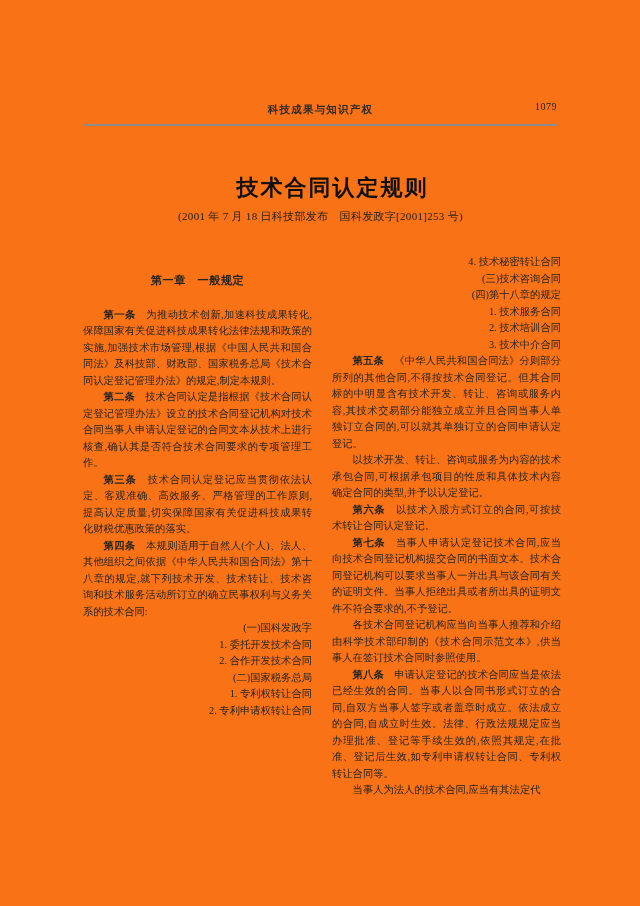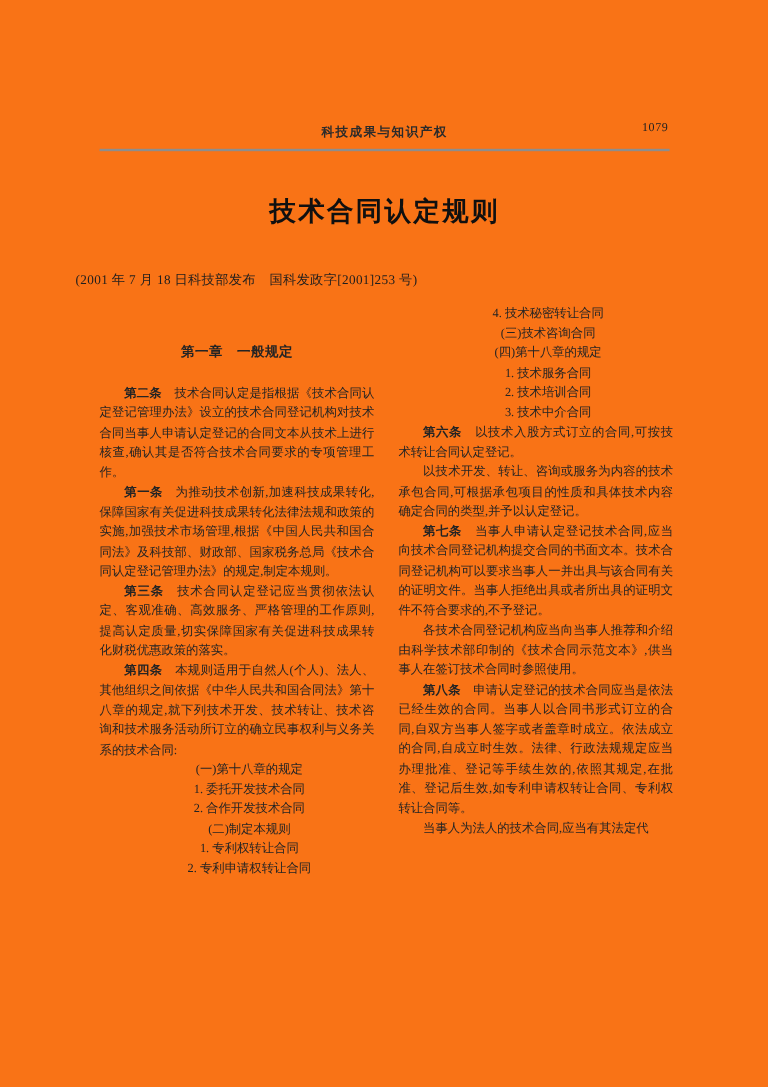--- a/index.html
+++ b/index.html
@@ -32,82 +32,83 @@
   .header-rule {
     position: absolute; left: 83px; top: 124px;
     width: 475px; height: 1.5px; background: #8d8d8d;
   }
   
   .doc-title {
     position: absolute; left: 83px; top: 161px; width: 475px;
     text-align: center;
     font-size: 22px; font-weight: bold; letter-spacing: 2px;
     line-height: 30px; color: #101010;
-    margin: 0;
+    margin: 12px;
   }
   .doc-subtitle {
-    position: absolute; left: 63px; top: 226px; width: 515px;
-    text-align: left;
+    position: absolute; left: 63px; top: 208px; width: 515px;
+    text-align: center;
     font-size: 11px; line-height: 16px; color: #1e1e1e;
     letter-spacing: 0.3px;
   }
   
   .col {
     position: absolute; width: 229px;
     font-size: 10.3px; line-height: 16.5px;
     color: #242424; text-align: justify;
   }
-  .col-left  { left: 83px;  top: 272px; margin-top: 14px; }
+  .col-left  { left: 83px;  top: 272px; }
   .col-right { left: 332px; top: 254px; }
   .chapter {
     text-align: center; font-weight: bold;
     font-size: 11.2px; letter-spacing: 0.5px;
     margin: 0 0 18px 0;
   }
   p.para { margin: 0; text-indent: 2em; }
-  p.li   { margin: 0; text-indent: 2em; text-align: center; }
+  p.li   { margin: 0; text-indent: 2em; text-align: right; }
   .plabel { font-weight: bold; }
 </style>
 </head>
 <body>
 
 <div class="page">
 
   <div class="running-header">
     <span class="rh-center">科技成果与知识产权</span>
     <span class="rh-page">1079</span>
   </div>
   <div class="header-rule"></div>
 
   <h1 class="doc-title">技术合同认定规则</h1>
   <div class="doc-subtitle">(2001 年 7 月 18 日科技部发布　国科发政字[2001]253 号)</div>
 
   <div class="col col-left">
     <div class="chapter">第一章　一般规定</div>
 
+    <p class="para"><span class="plabel">第一条　</span><span>为推动技术创新,加速科技成果转化,保障国家有关促进科技成果转化法律法规和政策的实施,加强技术市场管理,根据《中国人民共和国合同法》及科技部、财政部、国家税务总局《技术合同认定登记管理办法》的规定,制定本规则。</span></p>
     <p class="para"><span class="plabel">第二条　</span><span>技术合同认定是指根据《技术合同认定登记管理办法》设立的技术合同登记机构对技术合同当事人申请认定登记的合同文本从技术上进行核查,确认其是否符合技术合同要求的专项管理工作。</span></p>
-    <p class="para"><span class="plabel">第一条　</span><span>为推动技术创新,加速科技成果转化,保障国家有关促进科技成果转化法律法规和政策的实施,加强技术市场管理,根据《中国人民共和国合同法》及科技部、财政部、国家税务总局《技术合同认定登记管理办法》的规定,制定本规则。</span></p>
     <p class="para"><span class="plabel">第三条　</span><span>技术合同认定登记应当贯彻依法认定、客观准确、高效服务、严格管理的工作原则,提高认定质量,切实保障国家有关促进科技成果转化财税优惠政策的落实。</span></p>
     <p class="para"><span class="plabel">第四条　</span><span>本规则适用于自然人(个人)、法人、其他组织之间依据《中华人民共和国合同法》第十八章的规定,就下列技术开发、技术转让、技术咨询和技术服务活动所订立的确立民事权利与义务关系的技术合同:</span></p>
-    <p class="li">(一)第十八章的规定</p>
+    <p class="li">(一)国科发政字</p>
     <p class="li">1. 委托开发技术合同</p>
     <p class="li">2. 合作开发技术合同</p>
-    <p class="li">(二)制定本规则</p>
+    <p class="li">(二)国家税务总局</p>
     <p class="li">1. 专利权转让合同</p>
     <p class="li">2. 专利申请权转让合同</p>
   </div>
 
   <div class="col col-right">
     <p class="li">4. 技术秘密转让合同</p>
     <p class="li">(三)技术咨询合同</p>
     <p class="li">(四)第十八章的规定</p>
     <p class="li">1. 技术服务合同</p>
     <p class="li">2. 技术培训合同</p>
     <p class="li">3. 技术中介合同</p>
+    <p class="para"><span class="plabel">第五条　</span><span>《中华人民共和国合同法》分则部分所列的其他合同,不得按技术合同登记。但其合同标的中明显含有技术开发、转让、咨询或服务内容,其技术交易部分能独立成立并且合同当事人单独订立合同的,可以就其单独订立的合同申请认定登记。</span></p>
+    <p class="para"><span>以技术开发、转让、咨询或服务为内容的技术承包合同,可根据承包项目的性质和具体技术内容确定合同的类型,并予以认定登记。</span></p>
     <p class="para"><span class="plabel">第六条　</span><span>以技术入股方式订立的合同,可按技术转让合同认定登记。</span></p>
-    <p class="para"><span>以技术开发、转让、咨询或服务为内容的技术承包合同,可根据承包项目的性质和具体技术内容确定合同的类型,并予以认定登记。</span></p>
     <p class="para"><span class="plabel">第七条　</span><span>当事人申请认定登记技术合同,应当向技术合同登记机构提交合同的书面文本。技术合同登记机构可以要求当事人一并出具与该合同有关的证明文件。当事人拒绝出具或者所出具的证明文件不符合要求的,不予登记。</span></p>
     <p class="para"><span>各技术合同登记机构应当向当事人推荐和介绍由科学技术部印制的《技术合同示范文本》,供当事人在签订技术合同时参照使用。</span></p>
     <p class="para"><span class="plabel">第八条　</span><span>申请认定登记的技术合同应当是依法已经生效的合同。当事人以合同书形式订立的合同,自双方当事人签字或者盖章时成立。依法成立的合同,自成立时生效。法律、行政法规规定应当办理批准、登记等手续生效的,依照其规定,在批准、登记后生效,如专利申请权转让合同、专利权转让合同等。</span></p>
     <p class="para"><span>当事人为法人的技术合同,应当有其法定代</span></p>
   </div>
 
 </div>
 
 </body></html>

